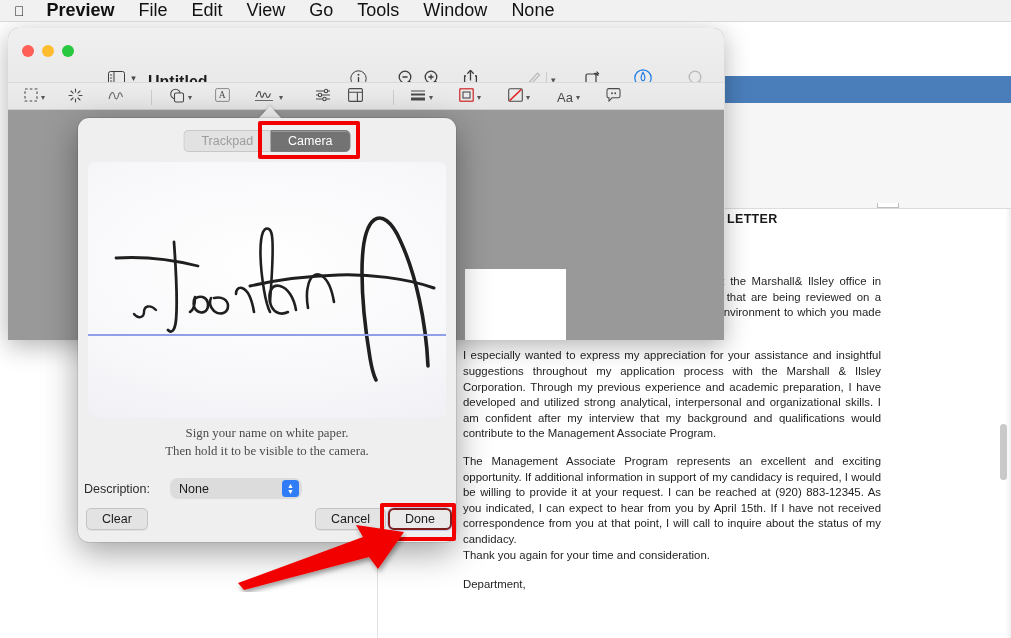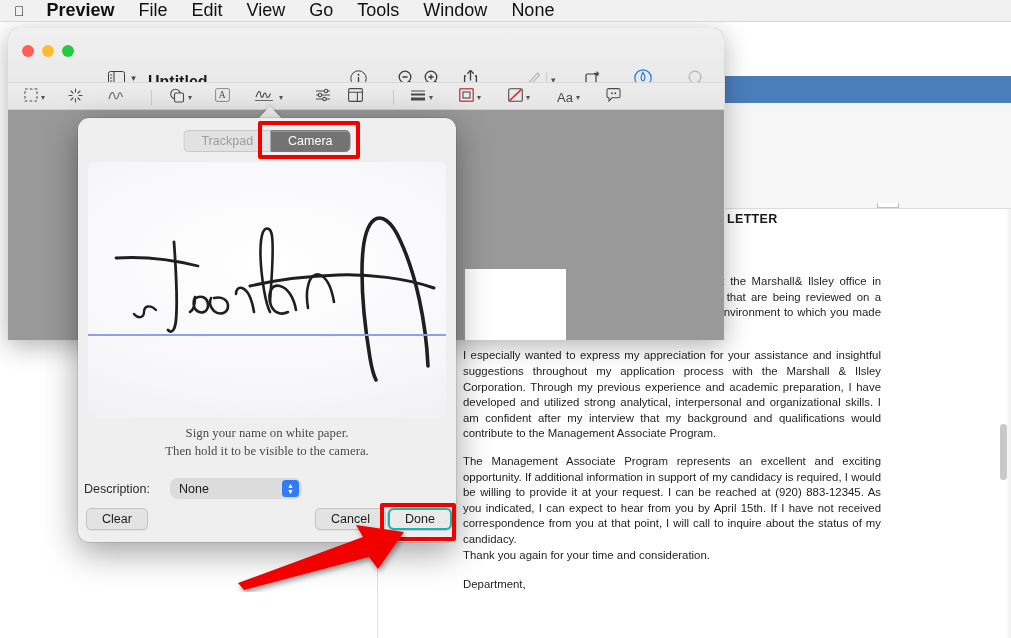--- a/index.html
+++ b/index.html
@@ -144,21 +144,21 @@
   .btn {
     height:22px; padding:8px 15px; border-radius:5px; background:#e3e3e3;
     border:1px solid #c4c4c4; font-size:12.5px; color:#1c1c1c;
     display:flex; align-items:center; justify-content:center;
     box-shadow:0 1px 0 rgba(0,0,0,.05);
   }
   #clear-btn { position:absolute; left:8px; top:390px; }
   #cancel-btn { position:absolute; left:237px; top:390px; }
   #done-btn {
     position:absolute; left:310px; top:390px;
-    background:#eaeaea; border:2px solid #14b8a6; border-radius:6px;
+    background:#eaeaea; border:2px solid #7f1d1d; border-radius:6px;
     box-shadow:0 0 0 1px rgba(138,155,220,.45);
   }
   #done-hl {
     position:absolute; left:380px; top:503px; width:76px; height:38px;
     border:4px solid #f20000; border-radius:2px; pointer-events:none; z-index:40;
   }
 
   
   #menubar {
     position:absolute; left:0; top:0; width:1011px; height:22px;

